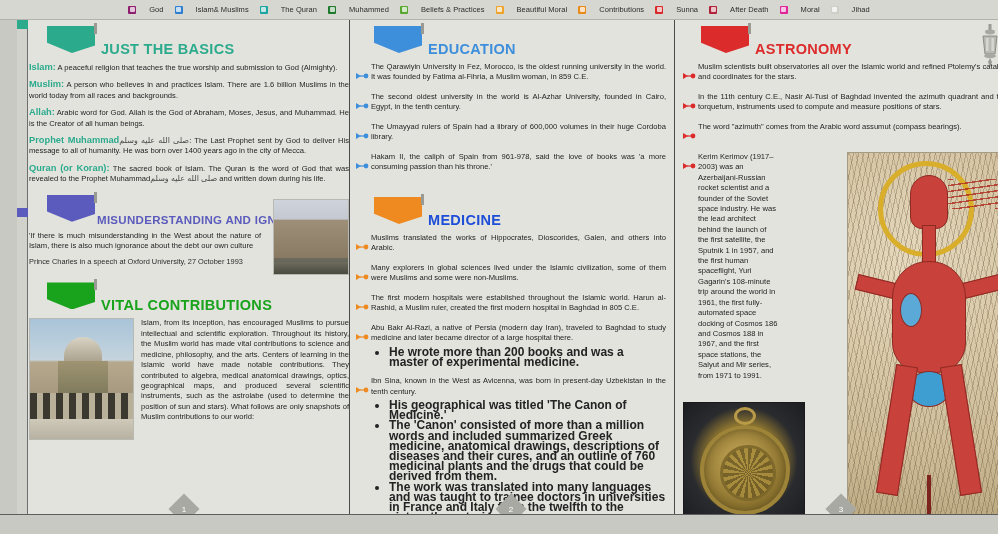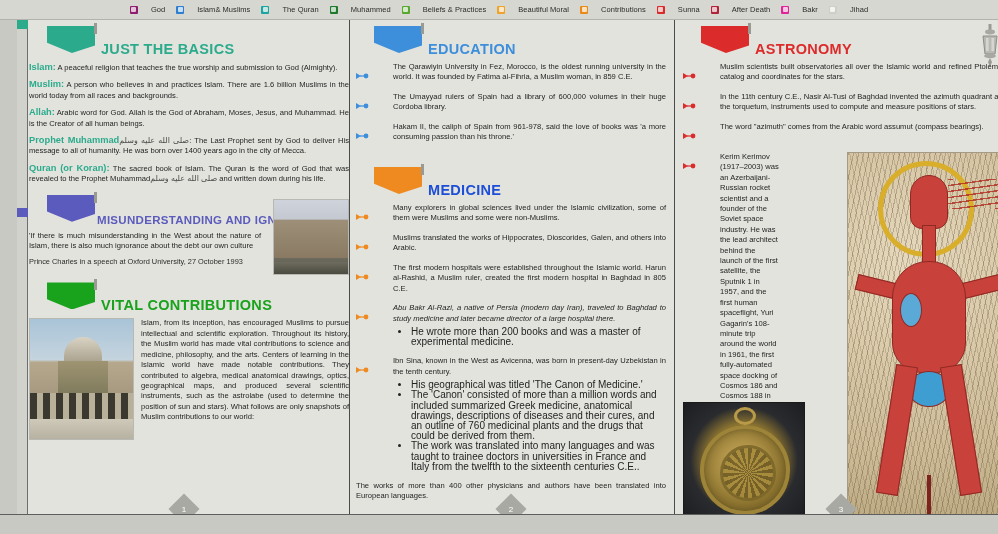--- a/index.html
+++ b/index.html
@@ -79,27 +79,27 @@
 
   
   .para {
     font-size: 7.6px; line-height: 10.4px; color: #232323;
     text-align: justify; margin-bottom: 6px;
   }
   .term { font-weight: bold; font-size: 9.3px; }
   .pbuh { font-size: 8px; letter-spacing: -.4px; opacity: .8; }
 
   
-  .bul { display: flex; gap: 24px; margin-bottom: 9px; align-items: flex-start; }
+  .bul { display: flex; gap: 2px; margin-bottom: 9px; align-items: flex-start; }
   .arrow { flex: 0 0 13px; padding-top: 3px; }
   .bul .para { margin-bottom: 0; }
   ul.sub { margin: 3px 0 0 18px; }
   ul.sub li {
-    font-size: 10px; line-height: 10.2px; color: #232323;
-    margin-bottom: 0; list-style: disc;
+    font-size: 12px; line-height: 10.2px; color: #232323;
+    margin-bottom: 0; list-style: disc; font-weight: bold;
   }
 
   
   .img-oxford {
     position: absolute; right: 0; top: 4px; width: 76px; height: 76px;
     border: 1px solid #b9b9b3;
     background:
       linear-gradient(180deg,#cfd4dc 0%,#c3c8d1 26%,#9d8f78 27%,#8a7a63 78%,#6c6a5c 79%,#565448 100%);
     overflow: hidden;
   }
@@ -249,21 +249,21 @@
     <div class="nav-item">
       <span class="nav-chip" style="background: rgb(217, 43, 43);"></span>
       <span class="nav-label">Sunna</span>
     </div>
     <div class="nav-item">
       <span class="nav-chip" style="background: rgb(177, 35, 56);"></span>
       <span class="nav-label">After Death</span>
     </div>
     <div class="nav-item">
       <span class="nav-chip" style="background: rgb(224, 36, 154);"></span>
-      <span class="nav-label">Bakr</span>
+      <span class="nav-label">Moral</span>
     </div>
     <div class="nav-item">
       <span class="nav-chip" style="background: rgb(207, 207, 201);"></span>
       <span class="nav-label">Jihad</span>
     </div>
   </div>
 
 <div id="page">
 
   <div id="left-gutter">
@@ -363,20 +363,30 @@
         <div class="para">The Qarawiyin University in Fez, Morocco, is the oldest running university in the world. It was founded by Fatima al-Fihria, a Muslim woman, in 859 C.E.</div>
       </div>
       <div class="bul">
         <span class="arrow">
           <svg width="13" height="6" viewBox="0 0 13 6">
               <path d="M0 0 L5 3 L0 6 Z" fill="#3d8edb"></path>
               <rect x="4" y="2.4" width="4" height="1.2" fill="#3d8edb"></rect>
               <circle cx="10" cy="3" r="2.4" fill="#3d8edb"></circle>
             </svg>
         </span>
+        <div class="para">The second oldest university in the world is Al-Azhar University, founded in Cairo, Egypt, in the tenth century.</div>
+      </div>
+      <div class="bul">
+        <span class="arrow">
+          <svg width="13" height="6" viewBox="0 0 13 6">
+              <path d="M0 0 L5 3 L0 6 Z" fill="#3d8edb"></path>
+              <rect x="4" y="2.4" width="4" height="1.2" fill="#3d8edb"></rect>
+              <circle cx="10" cy="3" r="2.4" fill="#3d8edb"></circle>
+            </svg>
+        </span>
         <div class="para">The Umayyad rulers of Spain had a library of 600,000 volumes in their huge Cordoba library.</div>
       </div>
       <div class="bul">
         <span class="arrow">
           <svg width="13" height="6" viewBox="0 0 13 6">
               <path d="M0 0 L5 3 L0 6 Z" fill="#3d8edb"></path>
               <rect x="4" y="2.4" width="4" height="1.2" fill="#3d8edb"></rect>
               <circle cx="10" cy="3" r="2.4" fill="#3d8edb"></circle>
             </svg>
         </span>
@@ -394,32 +404,32 @@
       </div>
 
       <div class="bul">
         <span class="arrow">
           <svg width="13" height="6" viewBox="0 0 13 6">
               <path d="M0 0 L5 3 L0 6 Z" fill="#ef8a20"></path>
               <rect x="4" y="2.4" width="4" height="1.2" fill="#ef8a20"></rect>
               <circle cx="10" cy="3" r="2.4" fill="#ef8a20"></circle>
             </svg>
         </span>
-        <div class="para">Many explorers in global sciences lived under the Islamic civilization, some of them were Muslims and some were non-Muslims.</div>
+        <div class="para">Muslims translated the works of Hippocrates, Dioscorides, Galen, and others into Arabic.</div>
       </div>
 
       <div class="bul">
         <span class="arrow">
           <svg width="13" height="6" viewBox="0 0 13 6">
               <path d="M0 0 L5 3 L0 6 Z" fill="#ef8a20"></path>
               <rect x="4" y="2.4" width="4" height="1.2" fill="#ef8a20"></rect>
               <circle cx="10" cy="3" r="2.4" fill="#ef8a20"></circle>
             </svg>
         </span>
-        <div class="para">Muslims translated the works of Hippocrates, Dioscorides, Galen, and others into Arabic.</div>
+        <div class="para">Many explorers in global sciences lived under the Islamic civilization, some of them were Muslims and some were non-Muslims.</div>
       </div>
 
       <div class="bul">
         <span class="arrow">
           <svg width="13" height="6" viewBox="0 0 13 6">
               <path d="M0 0 L5 3 L0 6 Z" fill="#ef8a20"></path>
               <rect x="4" y="2.4" width="4" height="1.2" fill="#ef8a20"></rect>
               <circle cx="10" cy="3" r="2.4" fill="#ef8a20"></circle>
             </svg>
         </span>
@@ -428,21 +438,21 @@
 
       <div class="bul">
         <span class="arrow">
           <svg width="13" height="6" viewBox="0 0 13 6">
               <path d="M0 0 L5 3 L0 6 Z" fill="#ef8a20"></path>
               <rect x="4" y="2.4" width="4" height="1.2" fill="#ef8a20"></rect>
               <circle cx="10" cy="3" r="2.4" fill="#ef8a20"></circle>
             </svg>
         </span>
         <div>
-          <div class="para" style="margin-bottom:1px;font-style:italic;">Abu Bakr Al-Razi, a native of Persia (modern day Iran), traveled to Baghdad to study medicine and later became director of a large hospital there.</div>
+          <div class="para" style="margin-bottom:1px;">Abu Bakr Al-Razi, a native of Persia (modern day Iran), traveled to Baghdad to study medicine and later became director of a large hospital there.</div>
           <ul class="sub">
             <li>He wrote more than 200 books and was a master of experimental medicine.</li>
           </ul>
         </div>
       </div>
 
       <div class="bul">
         <span class="arrow">
           <svg width="13" height="6" viewBox="0 0 13 6">
               <path d="M0 0 L5 3 L0 6 Z" fill="#ef8a20"></path>

